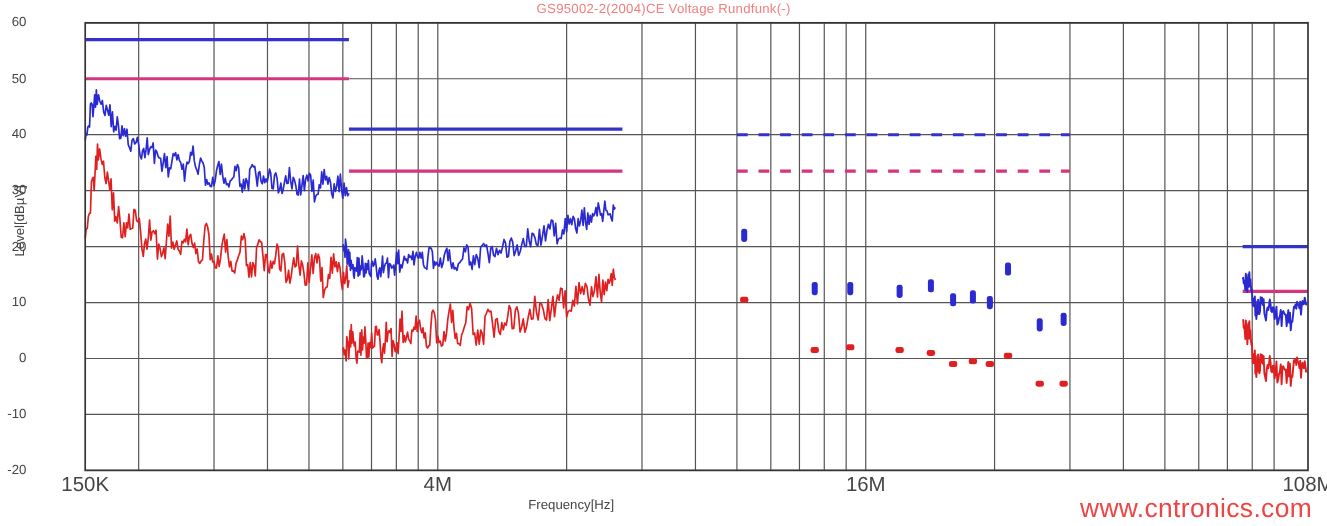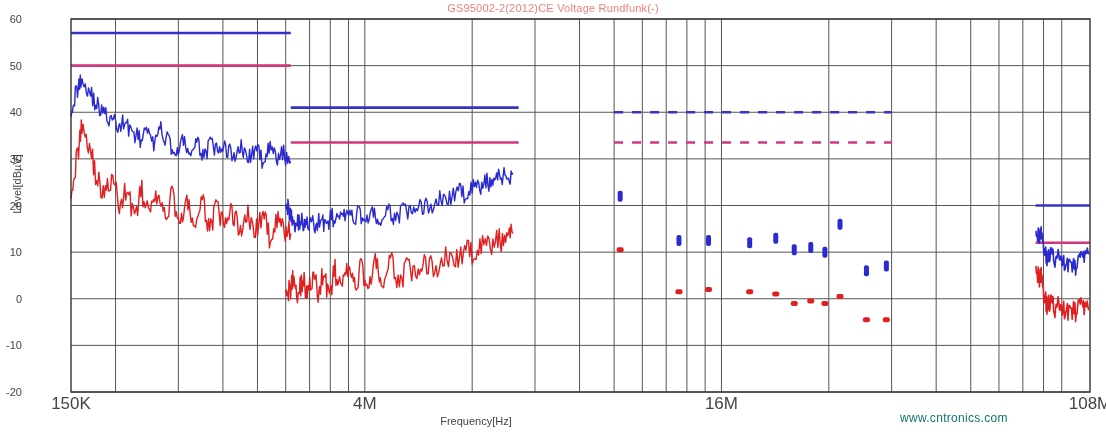--- a/index.html
+++ b/index.html
@@ -18,41 +18,41 @@
     font-size:11px;color:#444;
     transform:rotate(-90deg);transform-origin:center center;white-space:nowrap;
   }
 
   #x-axis-title{
     position:absolute;left:0;top:415px;width:952px;text-align:center;
     font-size:11px;color:#444;white-space:nowrap;
   }
 
   #watermark{
-    position:absolute;left:900px;top:411px;font-size:12px;color:#0f766e;
+    position:absolute;left:900px;top:411px;font-size:22px;color:#ef4444;
     white-space:nowrap;letter-spacing:.3px;
   }
 
   .ytick-label{
     position:absolute;right:1084px;font-size:11px;color:#444;
     text-align:right;width:40px;line-height:10px;
   }
   .xtick-label{
     position:absolute;top:394px;font-size:17px;color:#444;
     text-align:center;white-space:nowrap;
   }
 
   svg#plot{position:absolute;left:0;top:0;}
 </style>
 </head>
 <body>
 
 <div id="chart-root">
 
-  <div id="chart-title">GS95002-2(2012)CE Voltage Rundfunk(-)</div>
+  <div id="chart-title">GS95002-2(2004)CE Voltage Rundfunk(-)</div>
 
   <div id="y-axis-title">Level[dBµV]</div>
 
   <div id="x-axis-title">Frequency[Hz]</div>
 
   <div id="watermark">www.cntronics.com</div>
 
   <div id="ytick-holder">
       <div class="ytick-label" style="top: 14px;">60</div>
       <div class="ytick-label" style="top: 60.625px;">50</div>

